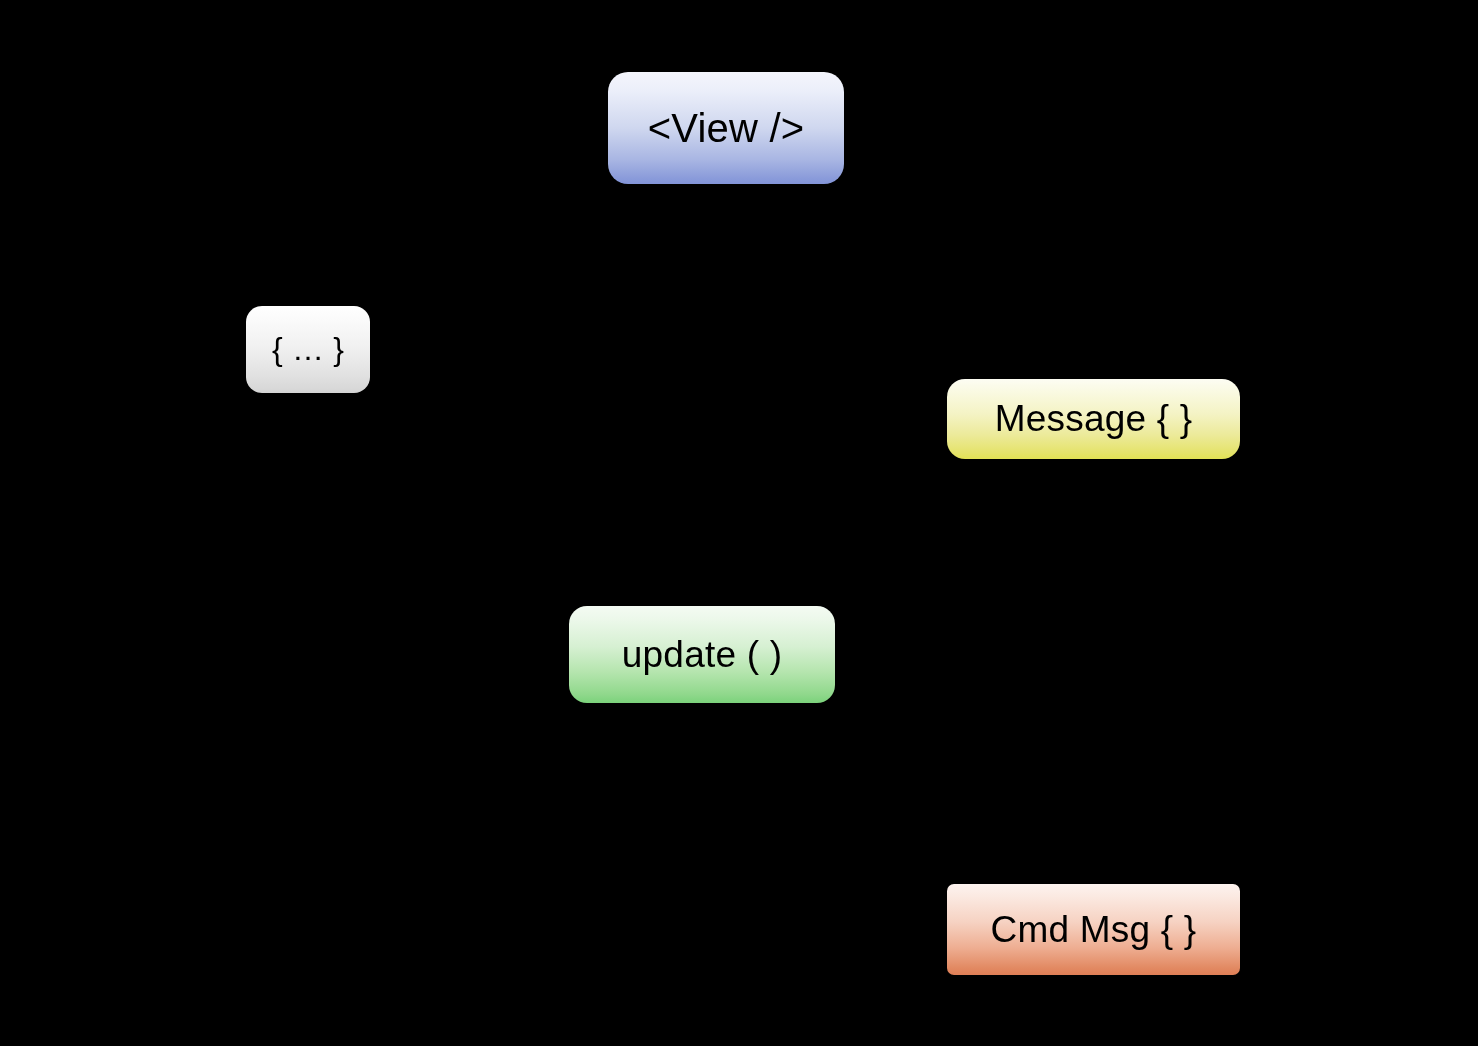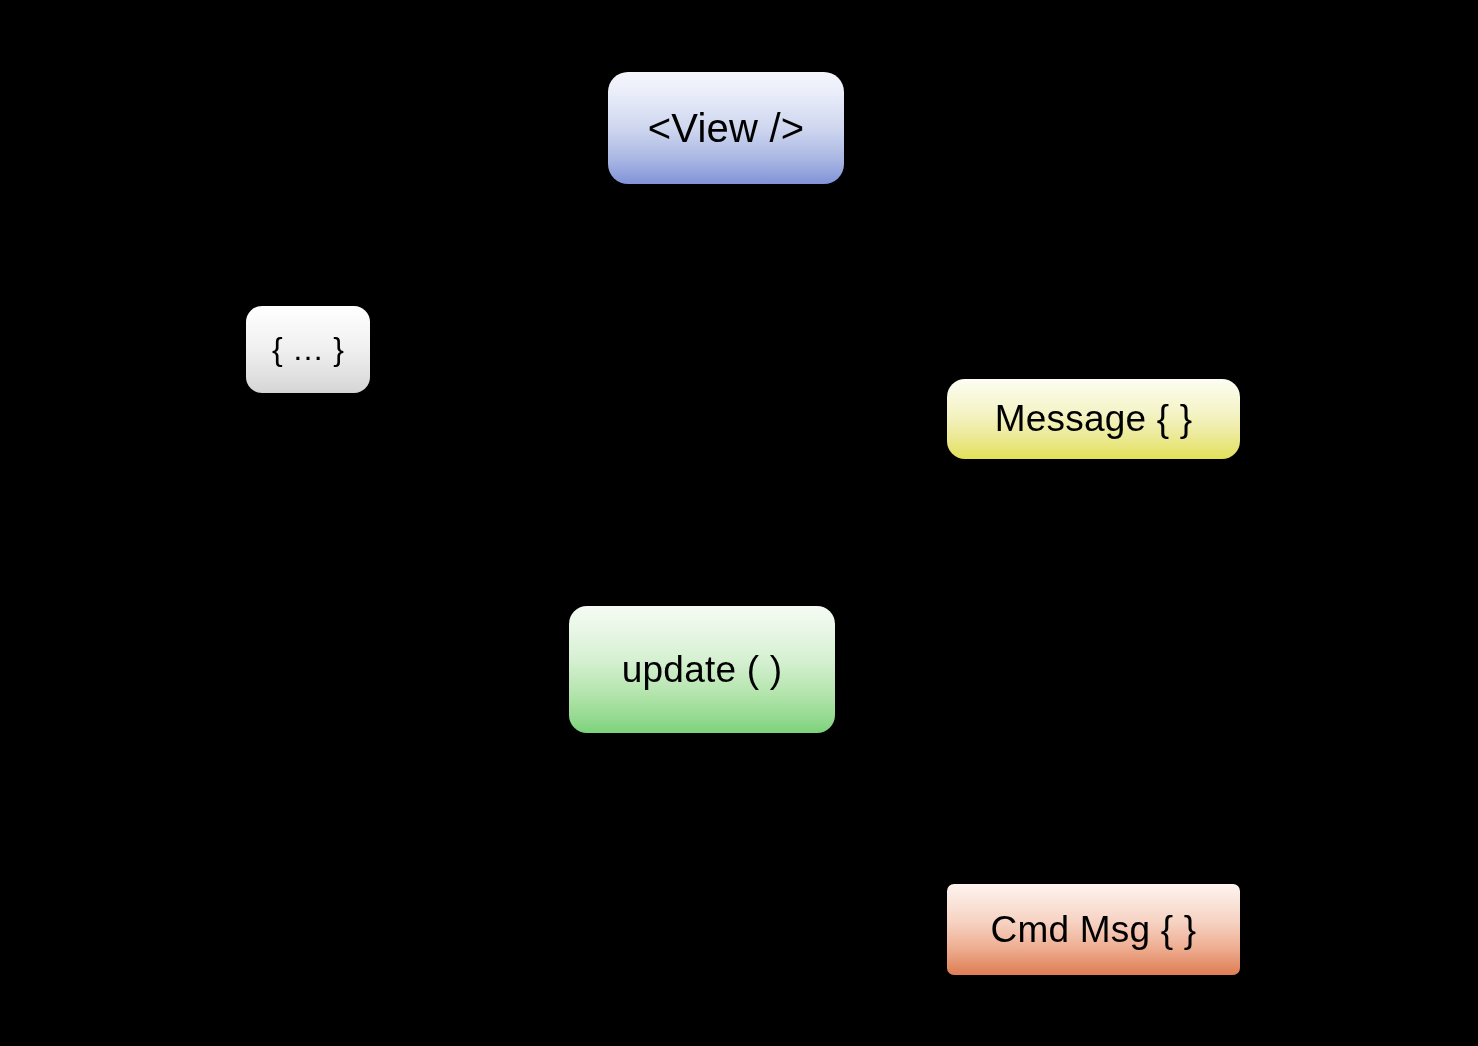--- a/index.html
+++ b/index.html
@@ -57,21 +57,21 @@
     height: 80px;
     font-size: 37px;
     border-radius: 18px;
     background: linear-gradient(to bottom, #fdfdf3 0%, #fafae4 14%, #f4f3c4 44%, #ecea9a 70%, #e5e36b 92%, #e2e254 100%);
     margin-top: 8px;
   }
   .node-update {
     left: 569px;
     top: 606px;
     width: 266px;
-    height: 127px;
+    height: 97px;
     font-size: 37px;
     border-radius: 18px;
     background: linear-gradient(to bottom, #f4fbf3 0%, #ecf8ea 14%, #d6f0d2 42%, #b5e5ae 68%, #90d88c 91%, #7bd27b 100%);
   }
   .node-cmdmsg {
     left: 947px;
     top: 884px;
     width: 293px;
     height: 91px;
     font-size: 37px;

